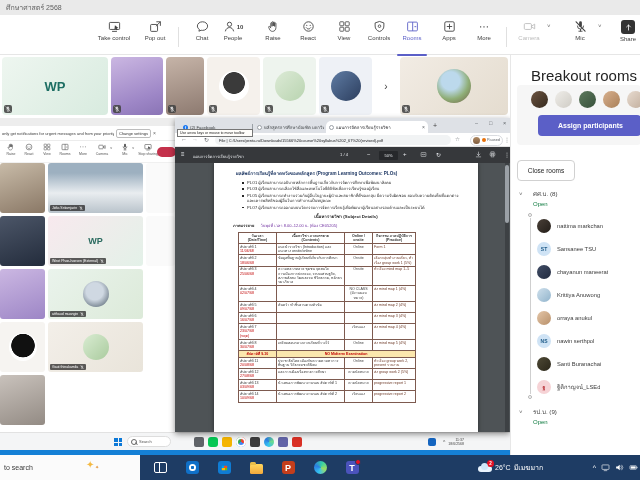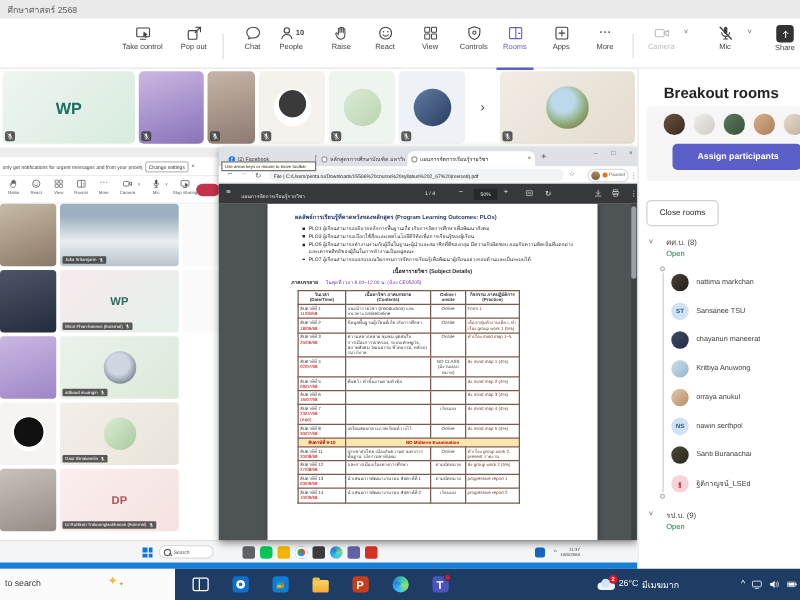--- a/index.html
+++ b/index.html
@@ -122,21 +122,21 @@
 table.tt{border-collapse:collapse;margin-left:11px;width:177px;table-layout:fixed}
 .tt td,.tt th{border:.5px solid #7d5a4f;font-size:3.6px;line-height:4.3px;padding:.8px 1px;
   vertical-align:top;color:#333;overflow:hidden;font-weight:normal}
 .tt th{text-align:center;white-space:pre-line;font-weight:bold}
 .wk{display:block}.dt{display:block;color:#c00000;white-space:pre-line}
 td.mode{text-align:center;white-space:pre-line;color:#444}
 td.prac{color:#6e3a28}
 tr.mid td{background:#fbe7ae;color:#c00000;font-weight:bold;text-align:center}
 
 .sidebar{left:510px;top:55px;width:130px;height:400px;background:#fff;border-left:1px solid #e7e7e7;box-sizing:border-box}
-.bo-title{position:absolute;left:20px;top:12px;font-size:12px;font-weight:bold;color:#242424}
+.bo-title{position:absolute;left:20px;top:12px;font-size:15px;font-weight:normal;color:#242424}
 .bo-panel{position:absolute;left:6px;top:30px;width:124px;height:60px;background:#f6f6f6;border-radius:4px}
 .pavat{position:absolute;top:6px;width:17px;height:17px;border-radius:50%}
 .assign{position:absolute;left:21px;top:30px;width:103px;height:21px;background:#5b5fc7;border-radius:4px;
   color:#fff;font-size:7px;font-weight:bold;display:flex;align-items:center;padding-left:20px;box-sizing:border-box;
   white-space:nowrap;overflow:hidden}
 .closer{position:absolute;left:6px;top:105px;width:56px;height:19px;border:1px solid #d1d1d1;border-radius:4px;
   background:#fff;display:flex;align-items:center;justify-content:center;font-size:6.5px;color:#242424}
 .rchev{position:absolute;left:8px;font-size:6px;color:#616161}
 .rname{position:absolute;left:22px;font-size:6.2px;color:#424242}
 .ropen{position:absolute;left:22px;font-size:6px;color:#107c41}
@@ -529,29 +529,20 @@
   </div>
   <div class="abs vt vtc2" style="top:322px;background:linear-gradient(135deg,#f3efe9,#e9e4da)">
     <span class="cir" style="width:26px;height:26px;background:linear-gradient(135deg,#d9ecd2,#aacb9e)"></span>
     <span class="ntag">
       <span>Gaut thinakamila</span>
       <svg class="tico" viewBox="0 0 16 16">
           <use href="#i-mics"></use>
         </svg>
     </span>
   </div>
-  <div class="abs vt vtc2" style="top:375px;background:linear-gradient(135deg,#fbeeee,#f4e2e0)">
-    <div class="vinit" style="color:#b05454">DP</div>
-    <span class="ntag">
-      <span>Dr.Ruttikan Trakoonglaokhanon (External)</span>
-      <svg class="tico" viewBox="0 0 16 16">
-          <use href="#i-mics"></use>
-        </svg>
-    </span>
-  </div>
 
   <div class="abs vt vtc3" style="top:163px"></div>
   <div class="abs vt vtc3" style="top:216px"></div>
 
   <div class="abs itb">
     <span class="winlogo">
         <i></i>
         <i></i>
         <i></i>
         <i></i>

